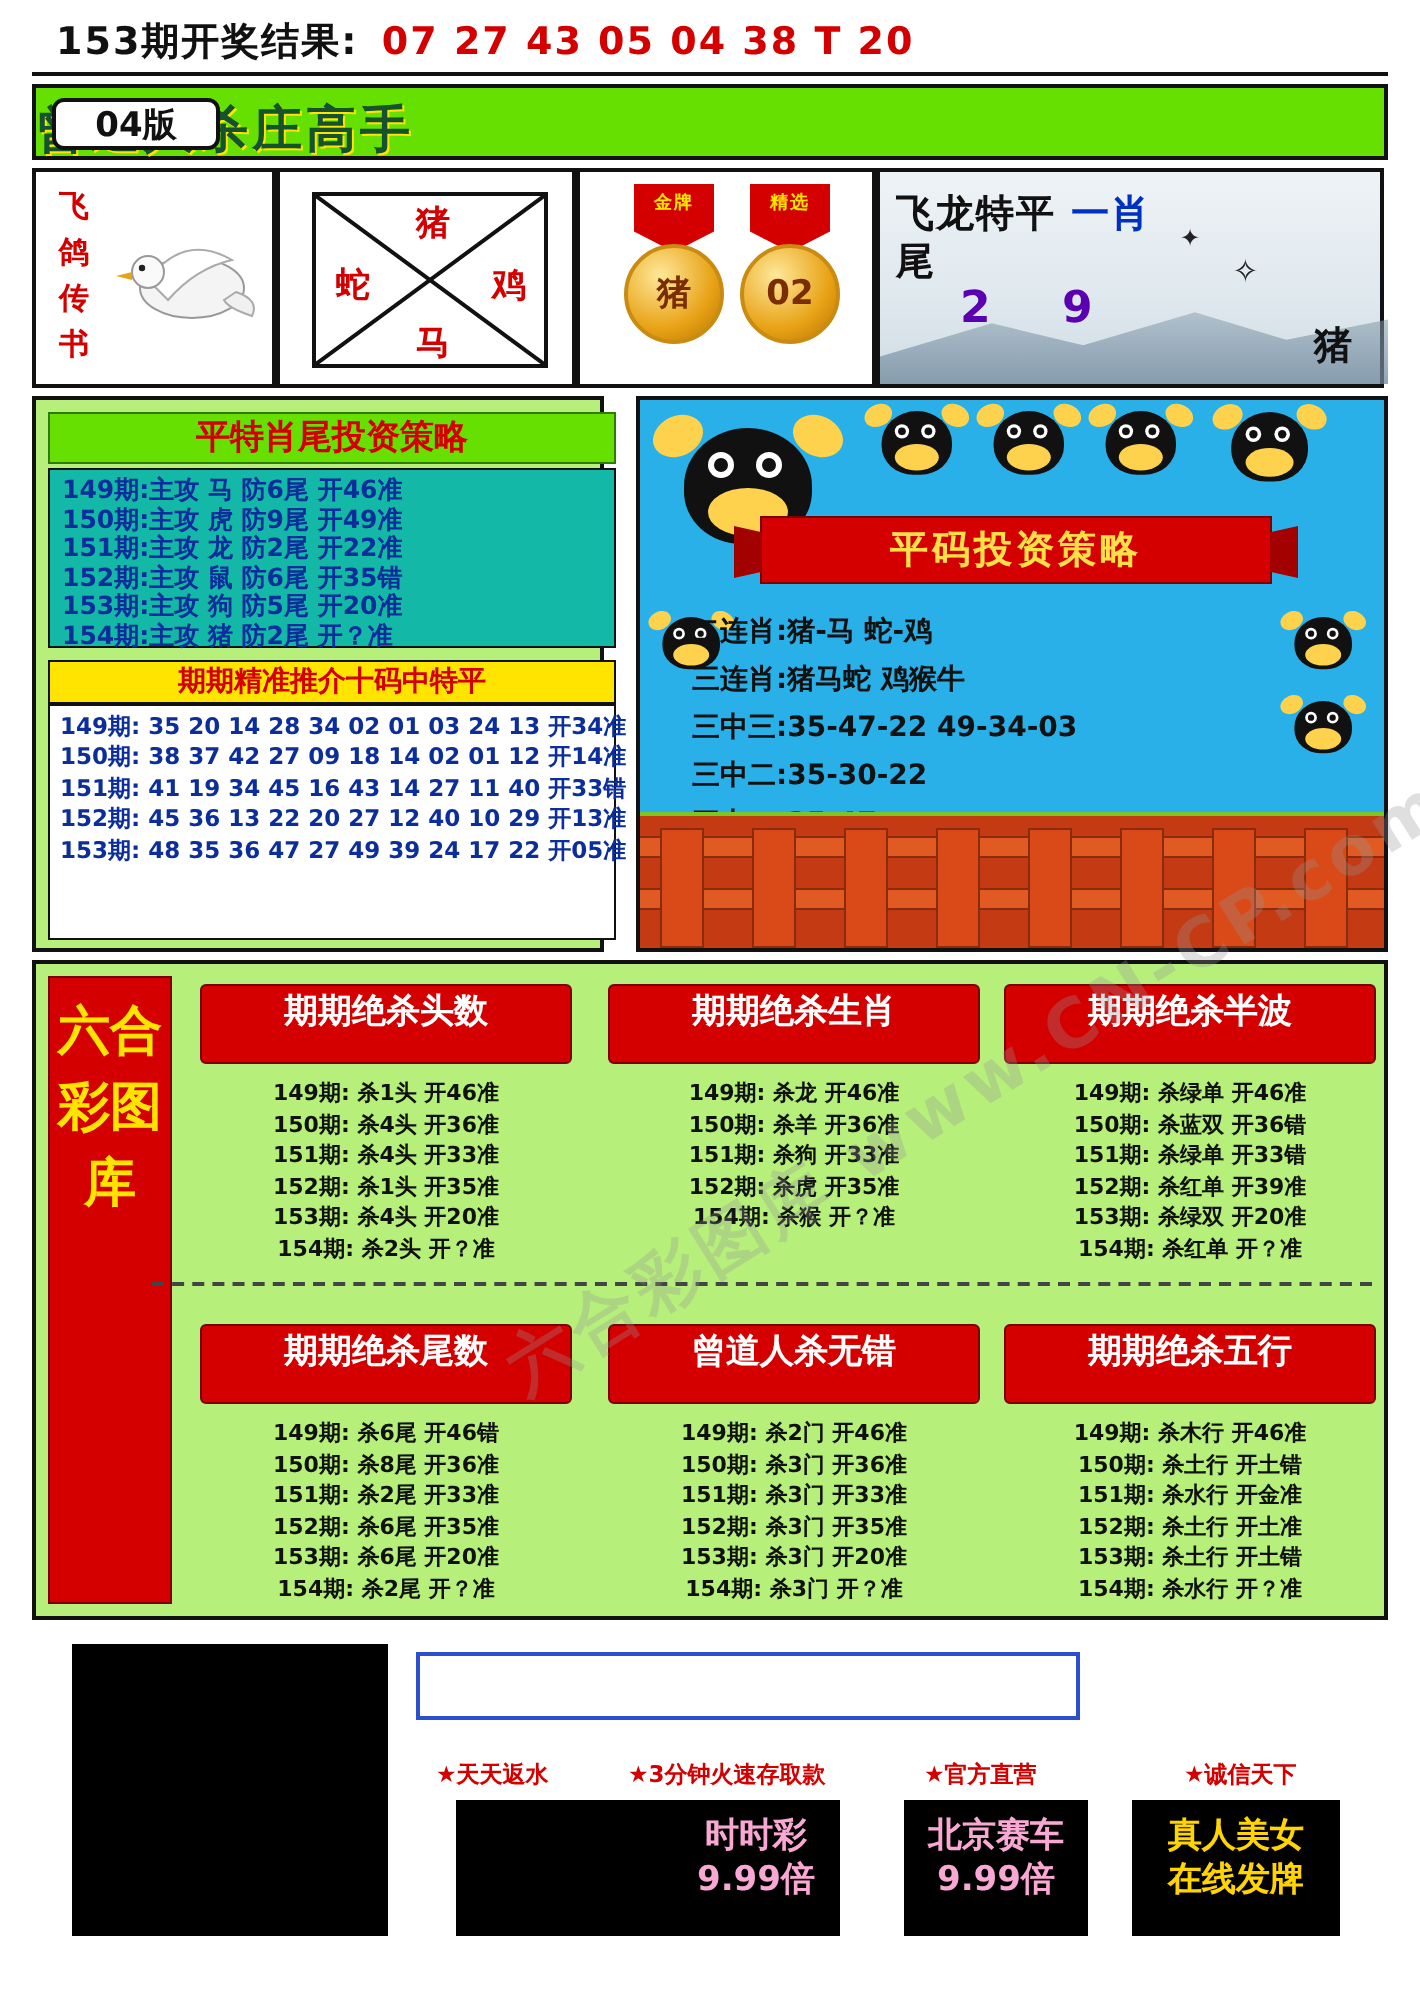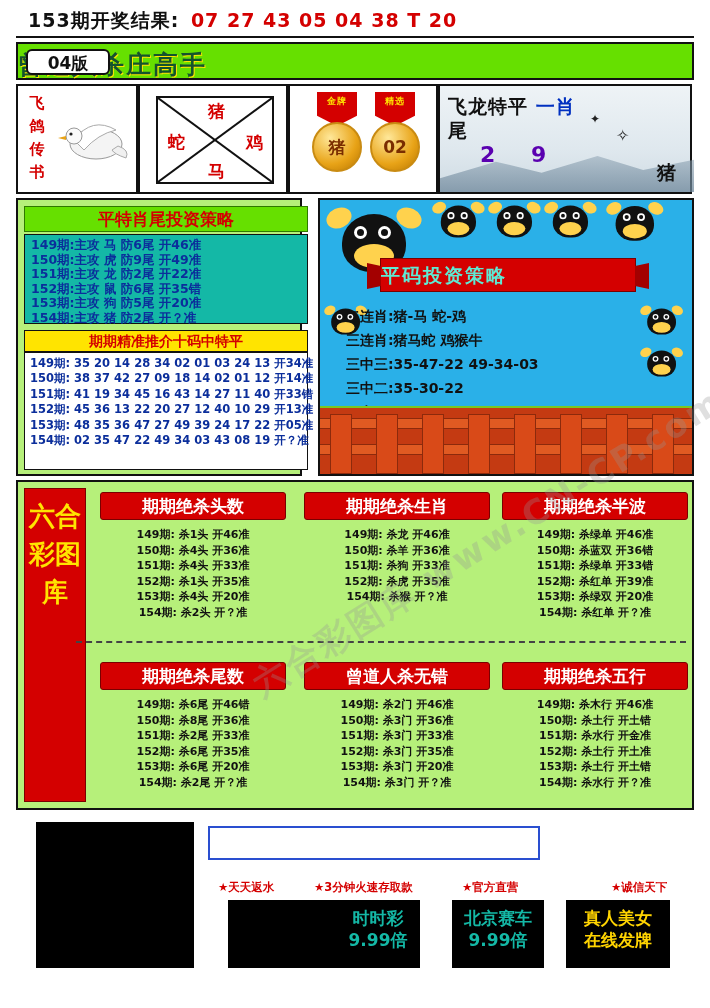--- a/index.html
+++ b/index.html
@@ -68,21 +68,21 @@
   .strat-body{position:absolute;left:6px;top:34px;width:284px;height:90px;background:#14b8a6;border:1px solid #111;box-sizing:border-box;padding:3px 0 0 6px;}
   .strat-body div{font-size:12.5px;color:#0b2e9b;line-height:14.5px;white-space:nowrap;font-weight:bold;}
 
   .tui-head{position:absolute;left:6px;top:130px;width:284px;height:22px;background:#ffe400;border:1px solid #111;box-sizing:border-box;
             text-align:center;font-size:14px;font-weight:bold;color:#d40000;line-height:20px;}
   .tui-body{position:absolute;left:6px;top:152px;width:284px;height:118px;background:#ffffff;border:1px solid #111;box-sizing:border-box;padding:3px 0 0 5px;}
   .tui-body div{font-size:11.5px;color:#0b2e9b;line-height:15.4px;white-space:nowrap;font-weight:bold;}
 
   
   .banner{position:absolute;left:60px;top:58px;width:256px;height:34px;background:#d40000;border:1px solid #7a0000;box-sizing:border-box;
-          line-height:32px;font-size:19px;font-weight:bold;color:#5eead4;letter-spacing:2px;}
+          text-align:center;line-height:32px;font-size:19px;font-weight:bold;color:#fde047;letter-spacing:2px;}
   .banner:before,.banner:after{content:"";position:absolute;top:4px;width:14px;height:26px;background:#a30000;}
   .banner:before{left:-14px;clip-path:polygon(0 0,100% 12%,100% 88%,0 100%);}
   .banner:after{right:-14px;clip-path:polygon(0 12%,100% 0,100% 100%,0 88%);}
   .cowhead{position:absolute;width:96px;height:72px;}
   .cow-face{position:absolute;left:16px;top:10px;width:64px;height:58px;border-radius:50% 50% 45% 45%;background:#111;}
   .cow-muzzle{position:absolute;left:28px;top:40px;width:40px;height:24px;border-radius:50%;background:#ffd24d;}
   .cow-eye{position:absolute;top:22px;width:13px;height:13px;border-radius:50%;background:#fff;}
   .cow-eye.l{left:28px;} .cow-eye.r{left:52px;}
   .cow-eye i{position:absolute;left:3px;top:3px;width:7px;height:7px;border-radius:50%;background:#111;display:block;}
   .horn{position:absolute;top:4px;width:26px;height:20px;background:#ffd24d;border-radius:50%;}
@@ -94,40 +94,40 @@
   .fence .plank{position:absolute;bottom:0;width:22px;height:60px;background:#d94a18;border:1px solid #8c2a0c;box-sizing:border-box;}
   .fence .rail{position:absolute;left:0;width:372px;height:9px;background:#e05a22;border-top:1px solid #8c2a0c;border-bottom:1px solid #8c2a0c;}
   .grass{position:absolute;left:0;bottom:52px;width:372px;height:16px;background:#79c822;}
 
   
   .bigbox{position:absolute;left:16px;top:480px;width:678px;height:330px;background:#b6f07a;border:2px solid #111;box-sizing:border-box;}
   .redbar{position:absolute;left:6px;top:6px;width:62px;height:314px;background:#d40000;border:1px solid #7a0000;box-sizing:border-box;
           color:#ffe400;font-size:26px;font-weight:bold;text-align:center;padding-top:8px;line-height:38px;
           font-family:"DejaVu Serif","Liberation Serif",serif;}
   .kbox{position:absolute;background:#b6f07a;}
-  .khead{height:28px;background:#d40000;border:1px solid #7a0000;box-sizing:border-box;border-radius:3px;
+  .khead{height:40px;background:#d40000;border:1px solid #7a0000;box-sizing:border-box;border-radius:3px;
          text-align:center;line-height:26px;font-size:17px;font-weight:bold;color:#fff;}
   .kbody{margin-top:7px;}
   .kbody div{font-size:11px;font-weight:bold;color:#111;line-height:15.6px;white-space:nowrap;text-align:center;}
   .dashline{position:absolute;left:76px;top:641px;width:610px;height:0;border-top:2px dashed #444;}
 
   
   .wm{position:absolute;left:215px;top:520px;font-size:34px;color:rgba(150,150,150,.30);transform:rotate(-32deg);white-space:nowrap;
       font-weight:bold;letter-spacing:3px;}
 
   
   .blackbox{position:absolute;background:#000;}
   .fb1{left:36px;top:822px;width:158px;height:146px;}
   .fb2{left:228px;top:900px;width:122px;height:68px;}
   .inputbox{position:absolute;left:208px;top:826px;width:332px;height:34px;background:#fff;border:2px solid #2a4fd0;box-sizing:border-box;}
   .ftag{position:absolute;font-size:11.5px;font-weight:bold;color:#d40000;white-space:nowrap;}
   .fcard{position:absolute;background:#000;border:1px solid #000;box-sizing:border-box;text-align:center;}
   .fcard .l1{font-size:17px;font-weight:bold;color:#ffd400;line-height:22px;padding-top:6px;}
   .fcard .l2{font-size:17px;font-weight:bold;color:#ffd400;line-height:22px;}
-  .fcard.green .l1,.fcard.green .l2{color:#14b8a6;}
+  .fcard.green .l1,.fcard.green .l2{color:#f9a8d4;}
   .fc1{left:336px;top:900px;width:84px;height:68px;}
   .fc2{left:452px;top:900px;width:92px;height:68px;}
   .fc3{left:566px;top:900px;width:104px;height:68px;}
 </style>
 </head>
 <body>
 
 <div class="page">
 
   <div class="draw-line">
@@ -215,21 +215,20 @@
         <div>153期:主攻 狗  防5尾 开20准</div>
         <div>154期:主攻 猪  防2尾 开？准</div>
       </div>
       <div class="tui-head">期期精准推介十码中特平</div>
       <div class="tui-body">
         <div>149期: 35 20 14 28 34 02 01 03 24 13 开34准</div>
         <div>150期: 38 37 42 27 09 18 14 02 01 12 开14准</div>
         <div>151期: 41 19 34 45 16 43 14 27 11 40 开33错</div>
         <div>152期: 45 36 13 22 20 27 12 40 10 29 开13准</div>
         <div>153期: 48 35 36 47 27 49 39 24 17 22 开05准</div>
-        <div>154期: 02 35 47 22 49 34 03 43 08 19 开？准</div>
       </div>
     </div>
 
     <div class="mright">
 
       <div class="cowhead" style="left:6px;top:4px;">
         <div class="horn l"></div>
           <div class="horn r"></div>
         <div class="cow-face"></div>
         <div class="cow-eye l">
@@ -429,21 +428,21 @@
 
   <div class="wm">六合彩图库 www.CN-CP.com</div>
 
   <div class="blackbox fb1"></div>
   <div class="inputbox"></div>
   <div class="blackbox fb2"></div>
 
   <div class="ftag" style="left:218px;top:880px;">★天天返水</div>
   <div class="ftag" style="left:314px;top:880px;">★3分钟火速存取款</div>
   <div class="ftag" style="left:462px;top:880px;">★官方直营</div>
-  <div class="ftag" style="left:611px;top:880px;">★诚信天下</div>
+  <div class="ftag" style="left:592px;top:880px;">★诚信天下</div>
 
   <div class="fcard fc1 green">
     <div class="l1">时时彩</div>
     <div class="l2">9.99倍</div>
   </div>
   <div class="fcard fc2 green">
     <div class="l1">北京赛车</div>
     <div class="l2">9.99倍</div>
   </div>
   <div class="fcard fc3">

